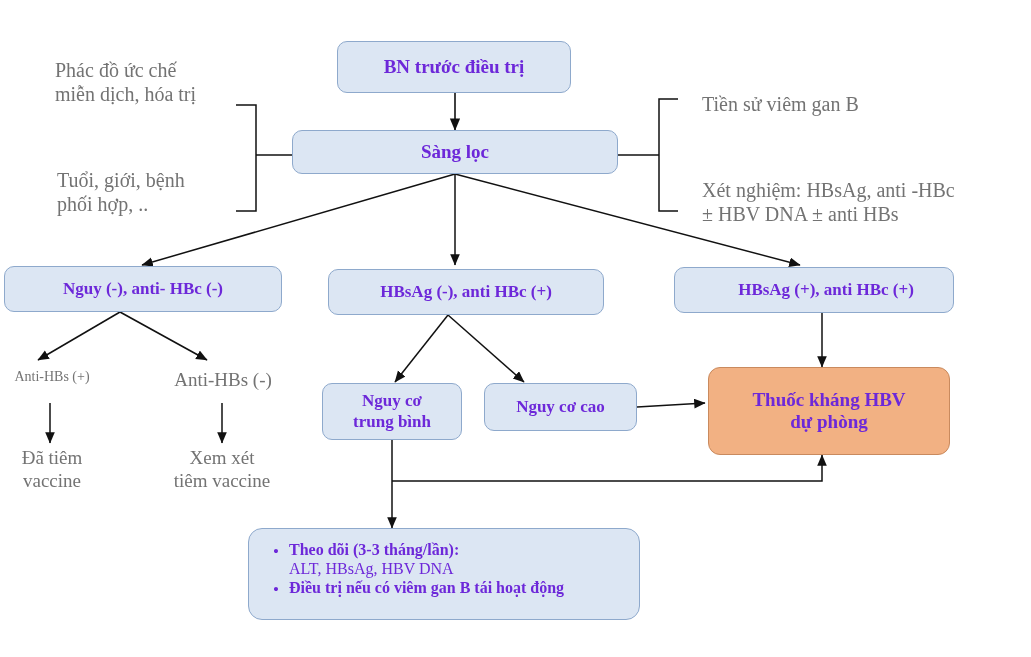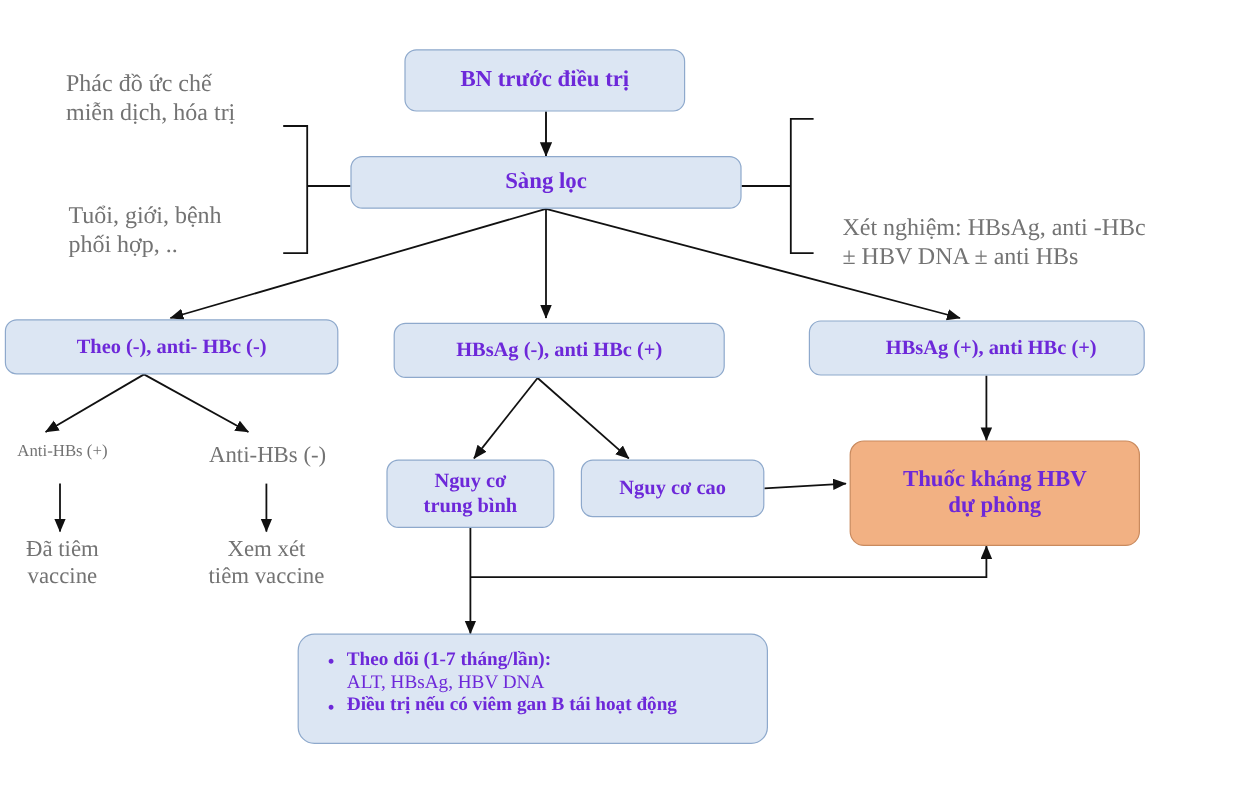--- a/index.html
+++ b/index.html
@@ -117,21 +117,21 @@
 
   <div class="node" style="left:337px; top:41px; width:234px; height:52px; font-size:19px;">
     <span>BN trước điều trị</span>
   </div>
 
   <div class="node" style="left:292px; top:130px; width:326px; height:44px; font-size:19px;">
     <span>Sàng lọc</span>
   </div>
 
   <div class="node" style="left:4px; top:266px; width:278px; height:46px; font-size:17px;">
-    <span>Theo (-), anti- HBc (-)</span>
+    <span>Nguy (-), anti- HBc (-)</span>
   </div>
 
   <div class="node" style="left:328px; top:269px; width:276px; height:46px; font-size:17px;">
     <span>HBsAg (-), anti HBc (+)</span>
   </div>
 
   <div class="node" style="left:674px; top:267px; width:280px; height:46px; font-size:17px;padding-left:24px;">
     <span>HBsAg (+), anti HBc (+)</span>
   </div>
 
@@ -146,36 +146,37 @@
 
   <div class="node orange" style="left:708px; top:367px; width:242px; height:88px; font-size:19px; white-space:pre-line;">
     <span>Thuốc kháng HBV
 dự phòng</span>
   </div>
 
   <div class="node bullets" style="left:248px; top:528px; width:392px; height:92px; font-size:16px;">
     <div class="bullet-row">
       <span class="bullet-dot">•</span>
       <span class="bullet-text">
-        <span class="b-strong">Theo dõi (1-7 tháng/lần):</span><br>
+        <span class="b-strong">Theo dõi (3-3 tháng/lần):</span><br>
         <span class="b-normal">ALT, HBsAg, HBV DNA</span>
       </span>
     </div>
     <div class="bullet-row">
       <span class="bullet-dot">•</span>
       <span class="bullet-text b-strong">Điều trị nếu có viêm gan B tái hoạt động</span>
     </div>
   </div>
 
   <div class="plain" style="left:55px; top:58px; width:200px; font-size:20px;">Phác đồ ức chế
 miễn dịch, hóa trị</div>
 
   <div class="plain" style="left:57px; top:168px; width:200px; font-size:20px;">Tuổi, giới, bệnh
 phối hợp, ..</div>
 
+  <div class="plain" style="left:702px; top:92px; width:320px; font-size:20px;">Tiền sử viêm gan B</div>
 
   <div class="plain" style="left:702px; top:178px; width:330px; font-size:20px;">Xét nghiệm: HBsAg, anti -HBc
 ± HBV DNA ± anti HBs</div>
 
   <div class="plain center" style="left:0px; top:368px; width:104px; font-size:14px;">Anti-HBs (+)</div>
 
   <div class="plain center" style="left:168px; top:368px; width:110px; font-size:19px;">Anti-HBs (-)</div>
 
   <div class="plain center" style="left:0px; top:446px; width:104px; font-size:19px;">Đã tiêm
 vaccine</div>

